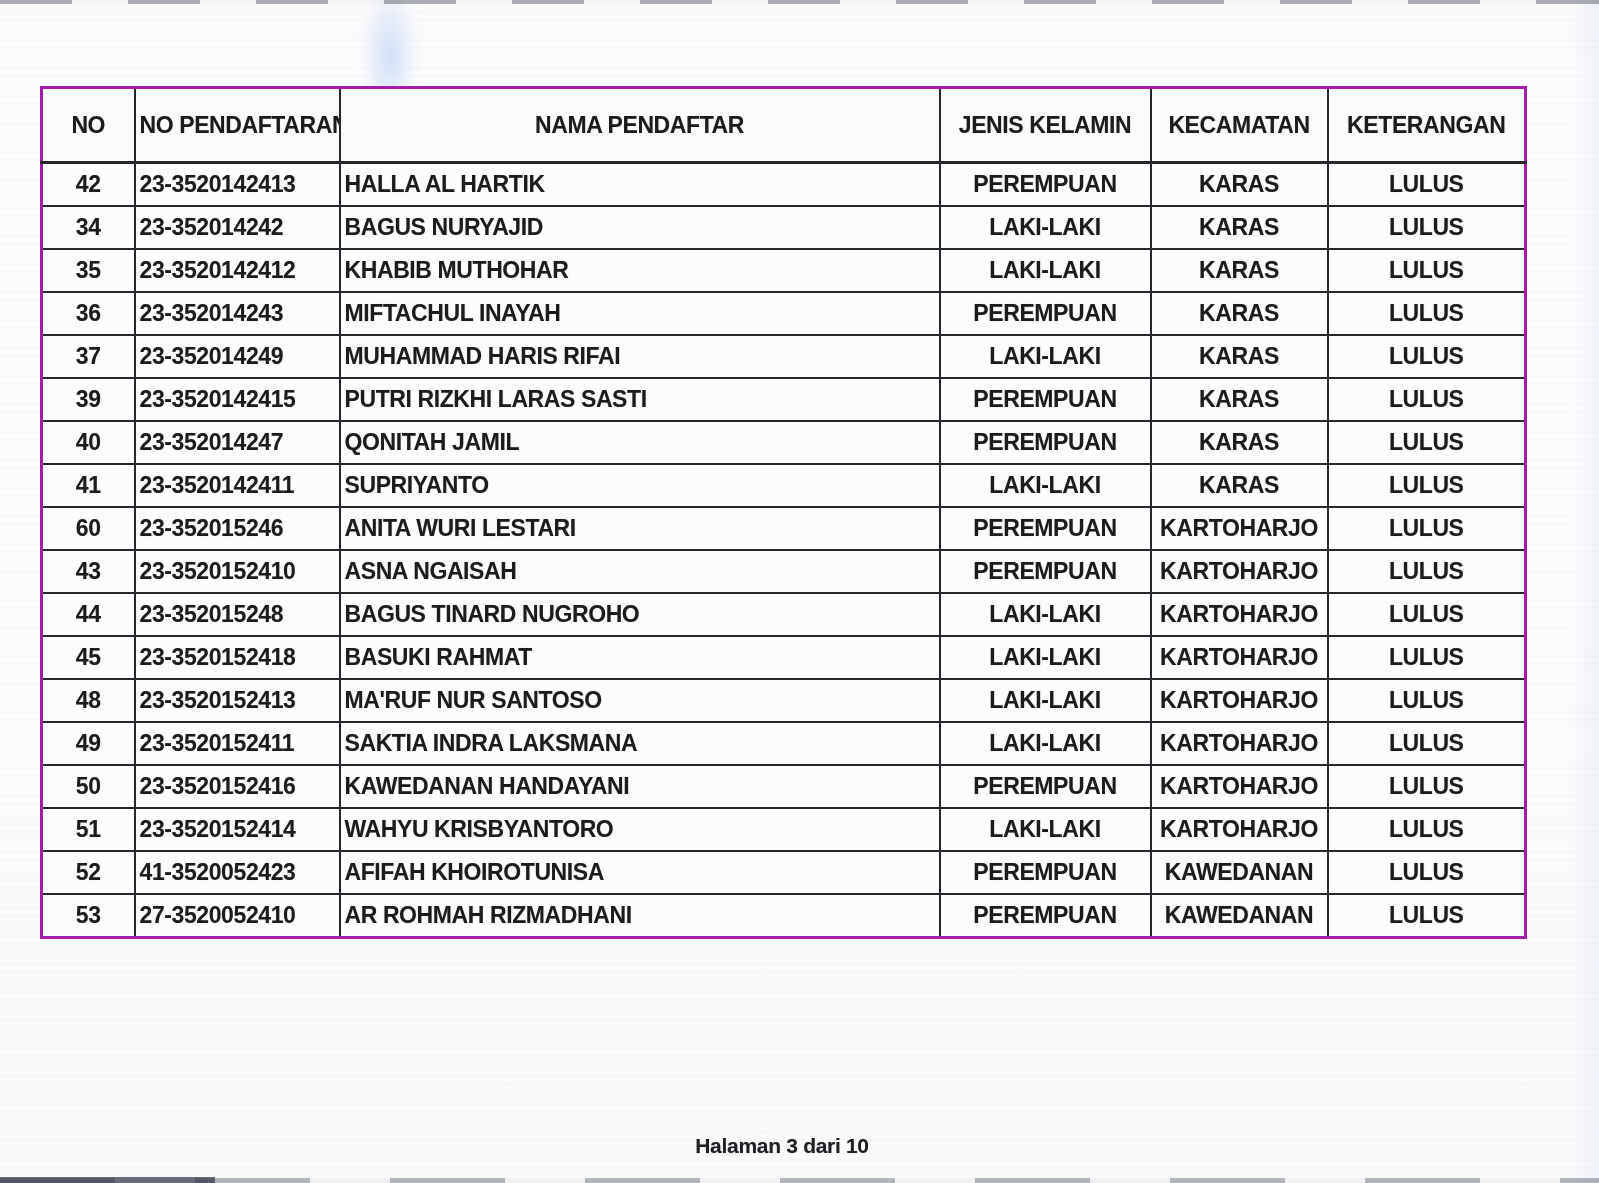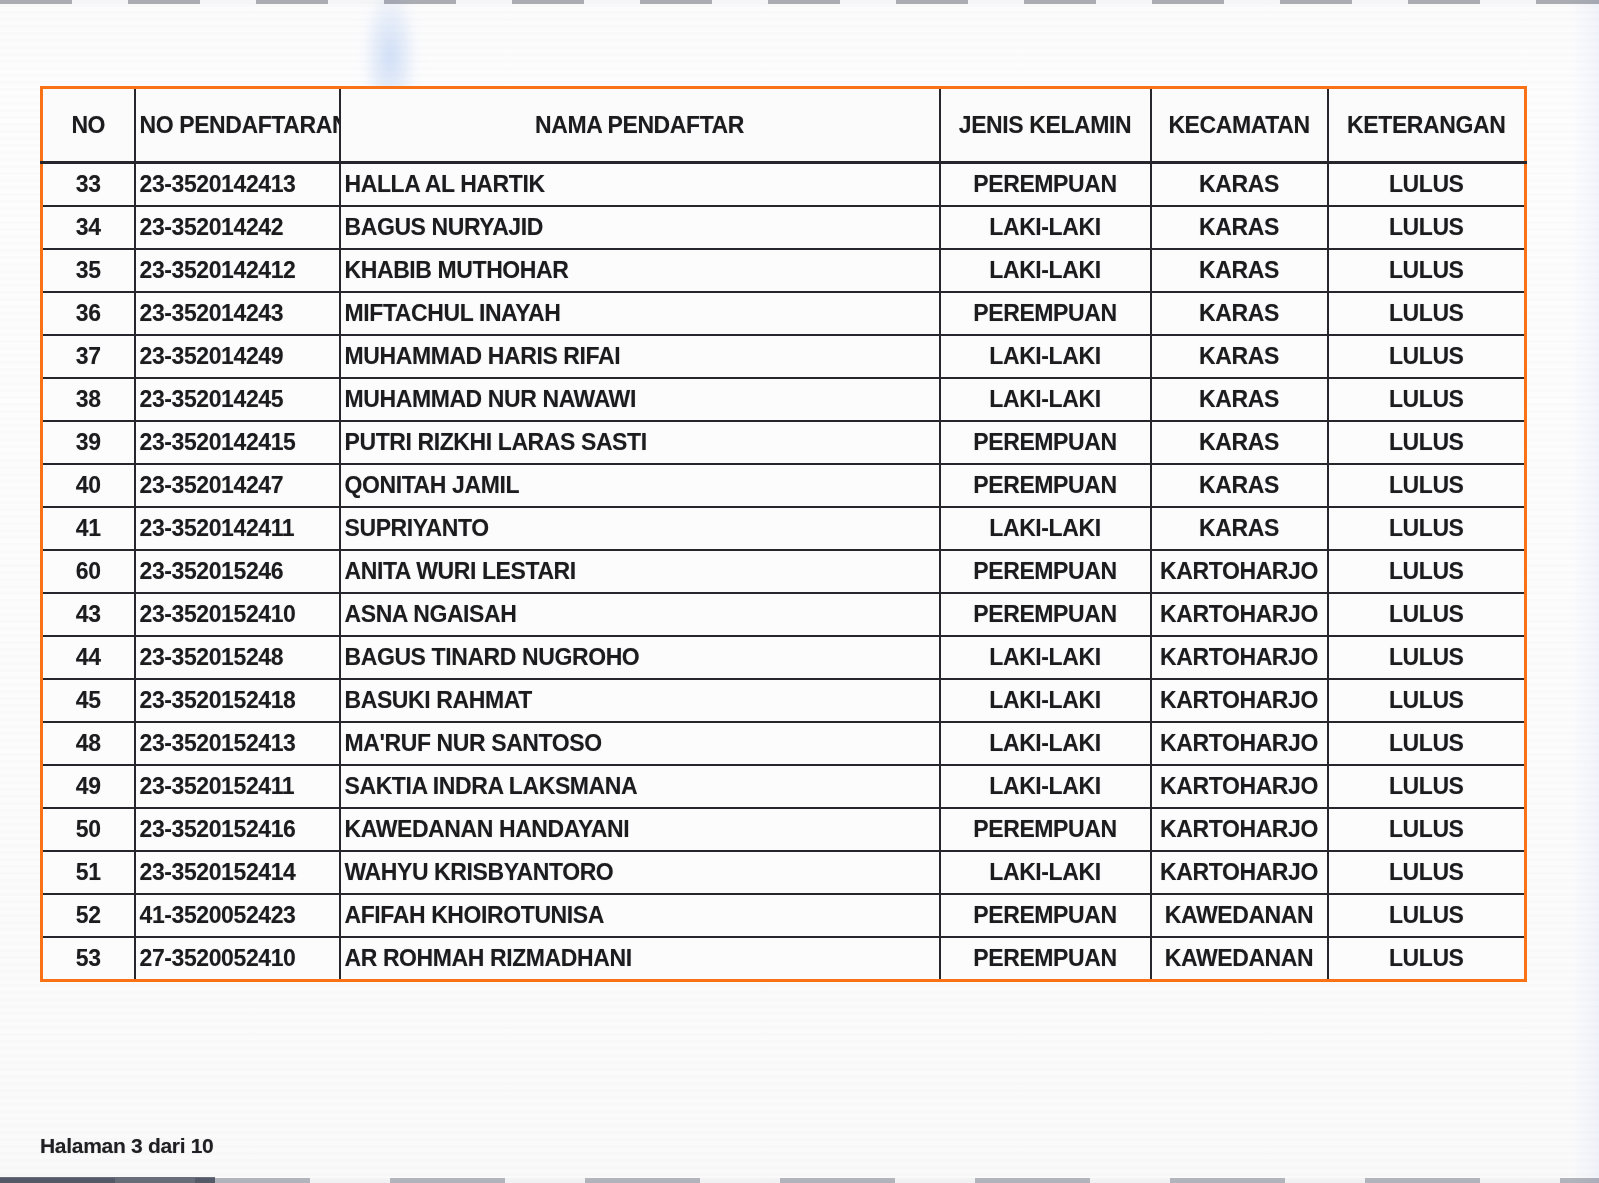--- a/index.html
+++ b/index.html
@@ -67,21 +67,21 @@
     pointer-events: none;
   }
   
   table.results {
     position: absolute;
     left: 40px;
     top: 86px;
     width: 1484px;
     border-collapse: collapse;
     table-layout: fixed;
-    border: 3px solid #f97316;
+    border: 3px solid #a21caf;
     background: #fcfcfd;
   }
   table.results th,
   table.results td {
     border: 2px solid #26262c;
     color: #1c1c1e;
     font-size: 23px;
     font-weight: 700;
     letter-spacing: -0.4px;
     overflow: hidden;
@@ -97,20 +97,21 @@
     height: 41px;
   }
   .c { text-align: center; padding: 0 4px; }
   .l { text-align: left;  padding: 0 2px 0 4px; }
   
   .page-footer {
     position: absolute;
     left: 40px;
     width: 1484px;
     top: 1134px;
+    text-align: center;
     font-size: 21px;
     font-weight: 700;
     letter-spacing: -0.3px;
     color: #202024;
     text-shadow: 0 0 1px rgba(35,35,42,.3);
   }
 </style>
 </head>
 <body>
 
@@ -133,21 +134,21 @@
       <th class="c">NO</th>
       <th class="l">NO PENDAFTARAN</th>
       <th class="c">NAMA PENDAFTAR</th>
       <th class="c">JENIS KELAMIN</th>
       <th class="c">KECAMATAN</th>
       <th class="c">KETERANGAN</th>
     </tr>
   </thead>
   <tbody>
       <tr>
-    <td class="c">33</td>
+    <td class="c">42</td>
     <td class="l">23-3520142413</td>
     <td class="l">HALLA AL HARTIK</td>
     <td class="c">PEREMPUAN</td>
     <td class="c">KARAS</td>
     <td class="c">LULUS</td>
   </tr>
       <tr>
     <td class="c">34</td>
     <td class="l">23-352014242</td>
     <td class="l">BAGUS NURYAJID</td>
@@ -173,28 +174,20 @@
   </tr>
       <tr>
     <td class="c">37</td>
     <td class="l">23-352014249</td>
     <td class="l">MUHAMMAD HARIS RIFAI</td>
     <td class="c">LAKI-LAKI</td>
     <td class="c">KARAS</td>
     <td class="c">LULUS</td>
   </tr>
       <tr>
-    <td class="c">38</td>
-    <td class="l">23-352014245</td>
-    <td class="l">MUHAMMAD NUR NAWAWI</td>
-    <td class="c">LAKI-LAKI</td>
-    <td class="c">KARAS</td>
-    <td class="c">LULUS</td>
-  </tr>
-      <tr>
     <td class="c">39</td>
     <td class="l">23-3520142415</td>
     <td class="l">PUTRI RIZKHI LARAS SASTI</td>
     <td class="c">PEREMPUAN</td>
     <td class="c">KARAS</td>
     <td class="c">LULUS</td>
   </tr>
       <tr>
     <td class="c">40</td>
     <td class="l">23-352014247</td>

